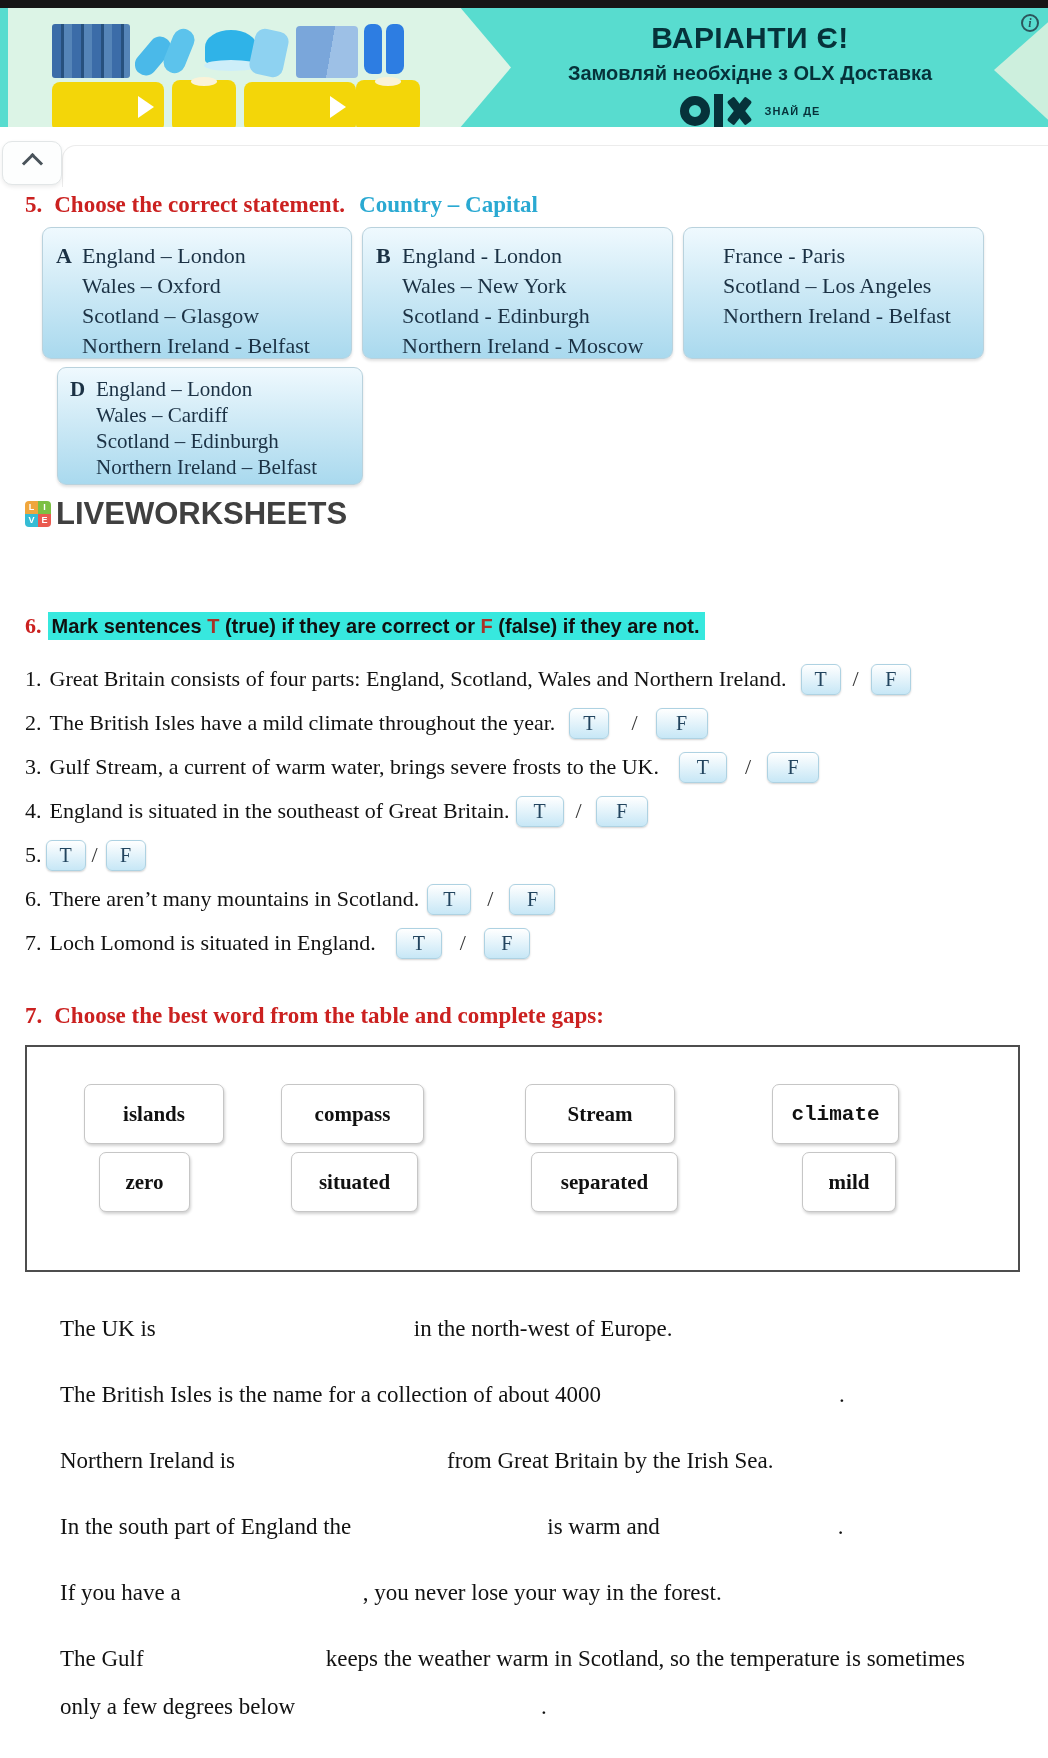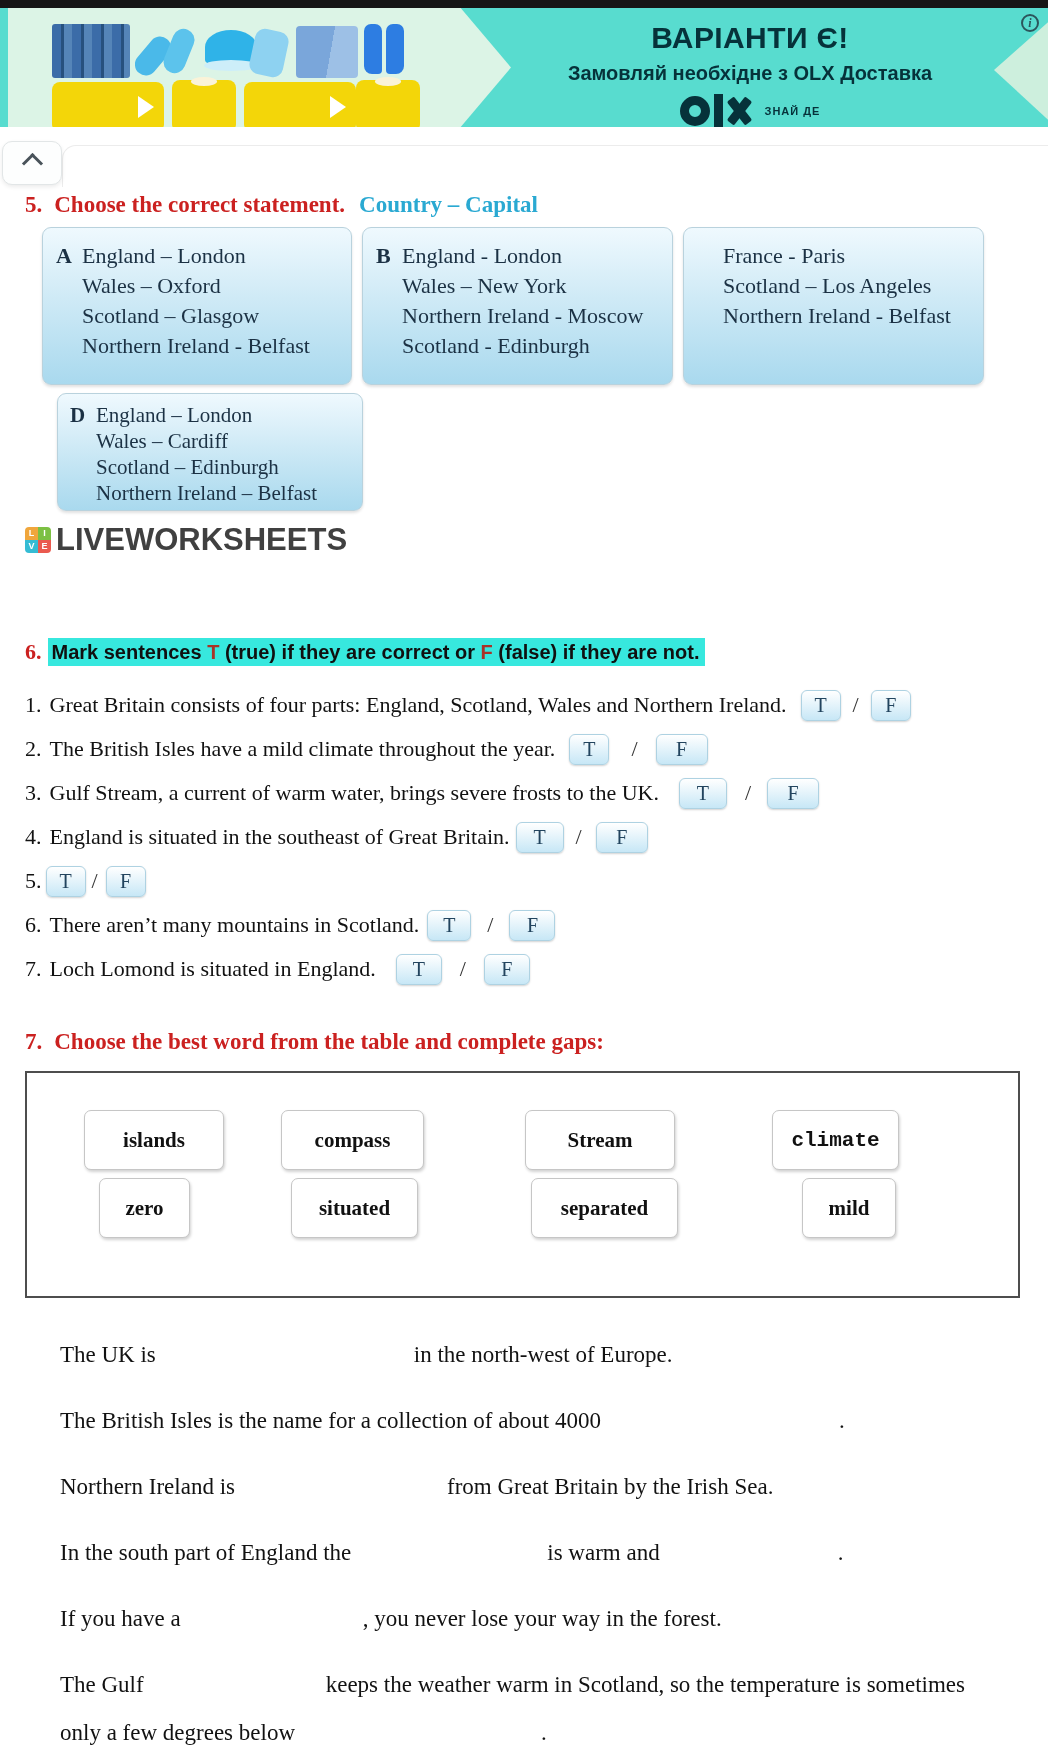--- a/index.html
+++ b/index.html
@@ -60,21 +60,21 @@
   
   .sheet { padding:0 25px; position:relative; }
   .h-serif { font-size:23px; font-weight:700; color:#cb2120; }
   .q5head { margin-top:45px; }
   .h-cyan { color:#2aa9d2; margin-left:14px; }
   .qnum { margin-right:12px; }
 
   .optrow { display:flex; gap:10px; margin:9px 0 0 17px; }
   .optbox { background:linear-gradient(#eff9fe 0%,#cfeaf6 45%,#a9d9ee 100%);
       border:1px solid #b9d2dd; border-radius:9px; box-shadow:0 2px 3px rgba(0,0,0,.12);
-      color:#1b3144; font-size:22px; line-height:30px; padding:13px 6px 9px 13px; height:158px; }
+      color:#1b3144; font-size:22px; line-height:30px; padding:13px 6px 9px 13px; height:132px; }
   .optbox.w1{width:310px}.optbox.w2{width:311px}.optbox.w3{width:301px}
   .optletter { display:inline-block; width:26px; font-weight:700; }
   .indent { margin-left:26px; }
   .optrow2 { margin:8px 0 0 32px; }
   .optbox.dbox { width:306px; height:118px; line-height:26px; font-size:21px; padding:8px 6px 6px 12px; }
 
   .lw-logo { display:flex; align-items:center; gap:5px; margin-top:15px; height:28px; }
   .lw-grid { width:26px; height:26px; display:grid; grid-template:repeat(2,1fr)/repeat(2,1fr);
       border-radius:4px; overflow:hidden; }
   .lw-grid span { font:700 9px/13px "Liberation Sans",sans-serif; color:#fff; text-align:center; }
@@ -157,22 +157,22 @@
   <div class="optrow">
     <div class="optbox w1">
       <div><span class="optletter">A</span><span>England – London</span></div>
       <div class="indent">Wales – Oxford</div>
       <div class="indent">Scotland – Glasgow</div>
       <div class="indent">Northern Ireland - Belfast</div>
     </div>
     <div class="optbox w2">
       <div><span class="optletter">B</span><span>England - London</span></div>
       <div class="indent">Wales – New York</div>
+      <div class="indent">Scotland - Edinburgh</div>
       <div class="indent">Northern Ireland - Moscow</div>
-      <div class="indent">Scotland - Edinburgh</div>
     </div>
     <div class="optbox w3">
       <div class="indent">France - Paris</div>
       <div class="indent">Scotland – Los Angeles</div>
       <div class="indent">Northern Ireland - Belfast</div>
     </div>
   </div>
   <div class="optrow optrow2">
     <div class="optbox dbox">
       <div><span class="optletter">D</span><span>England – London</span></div>

